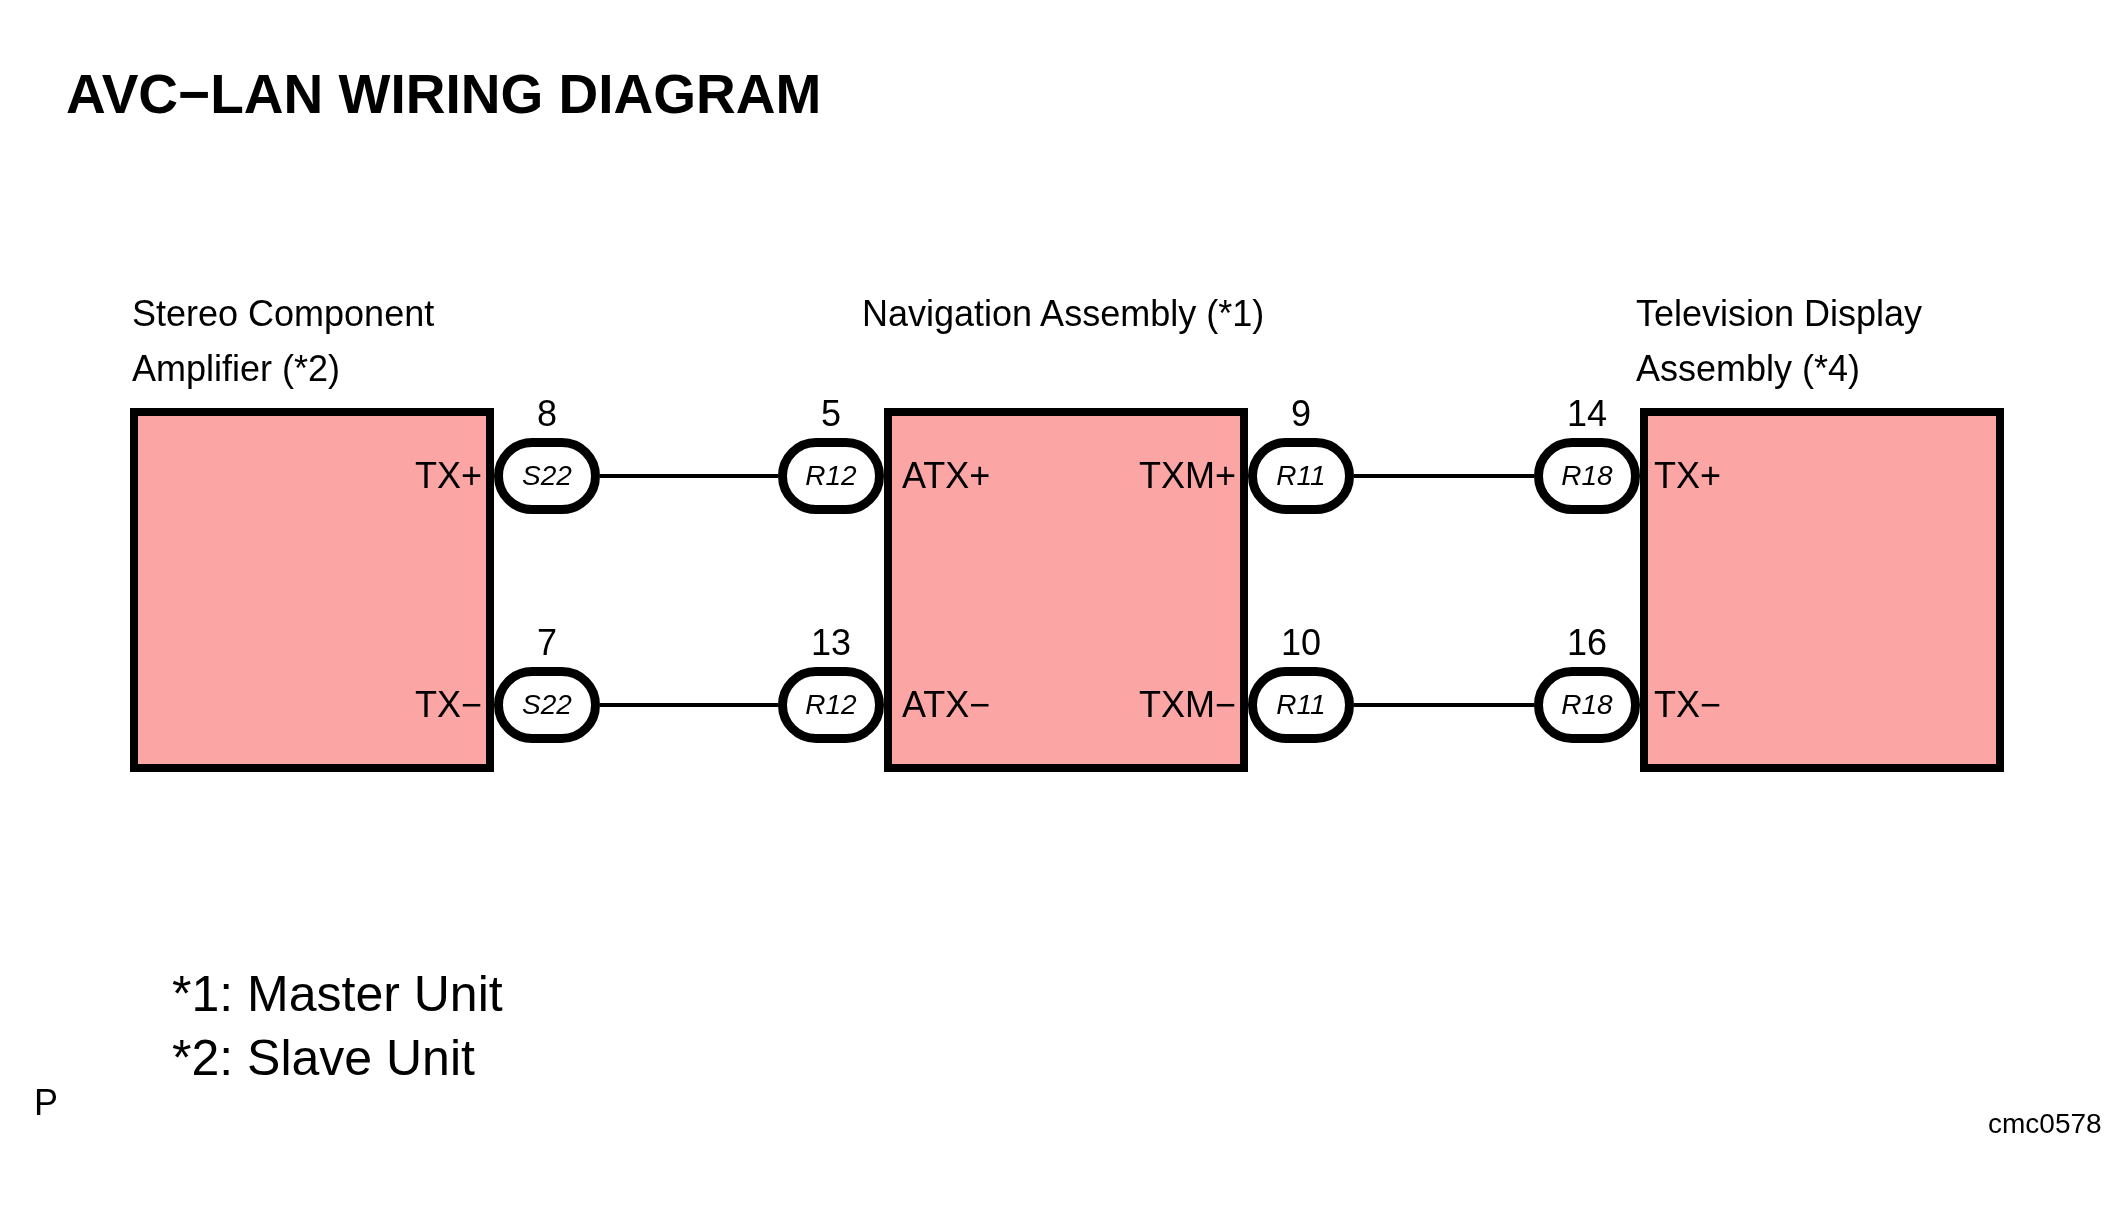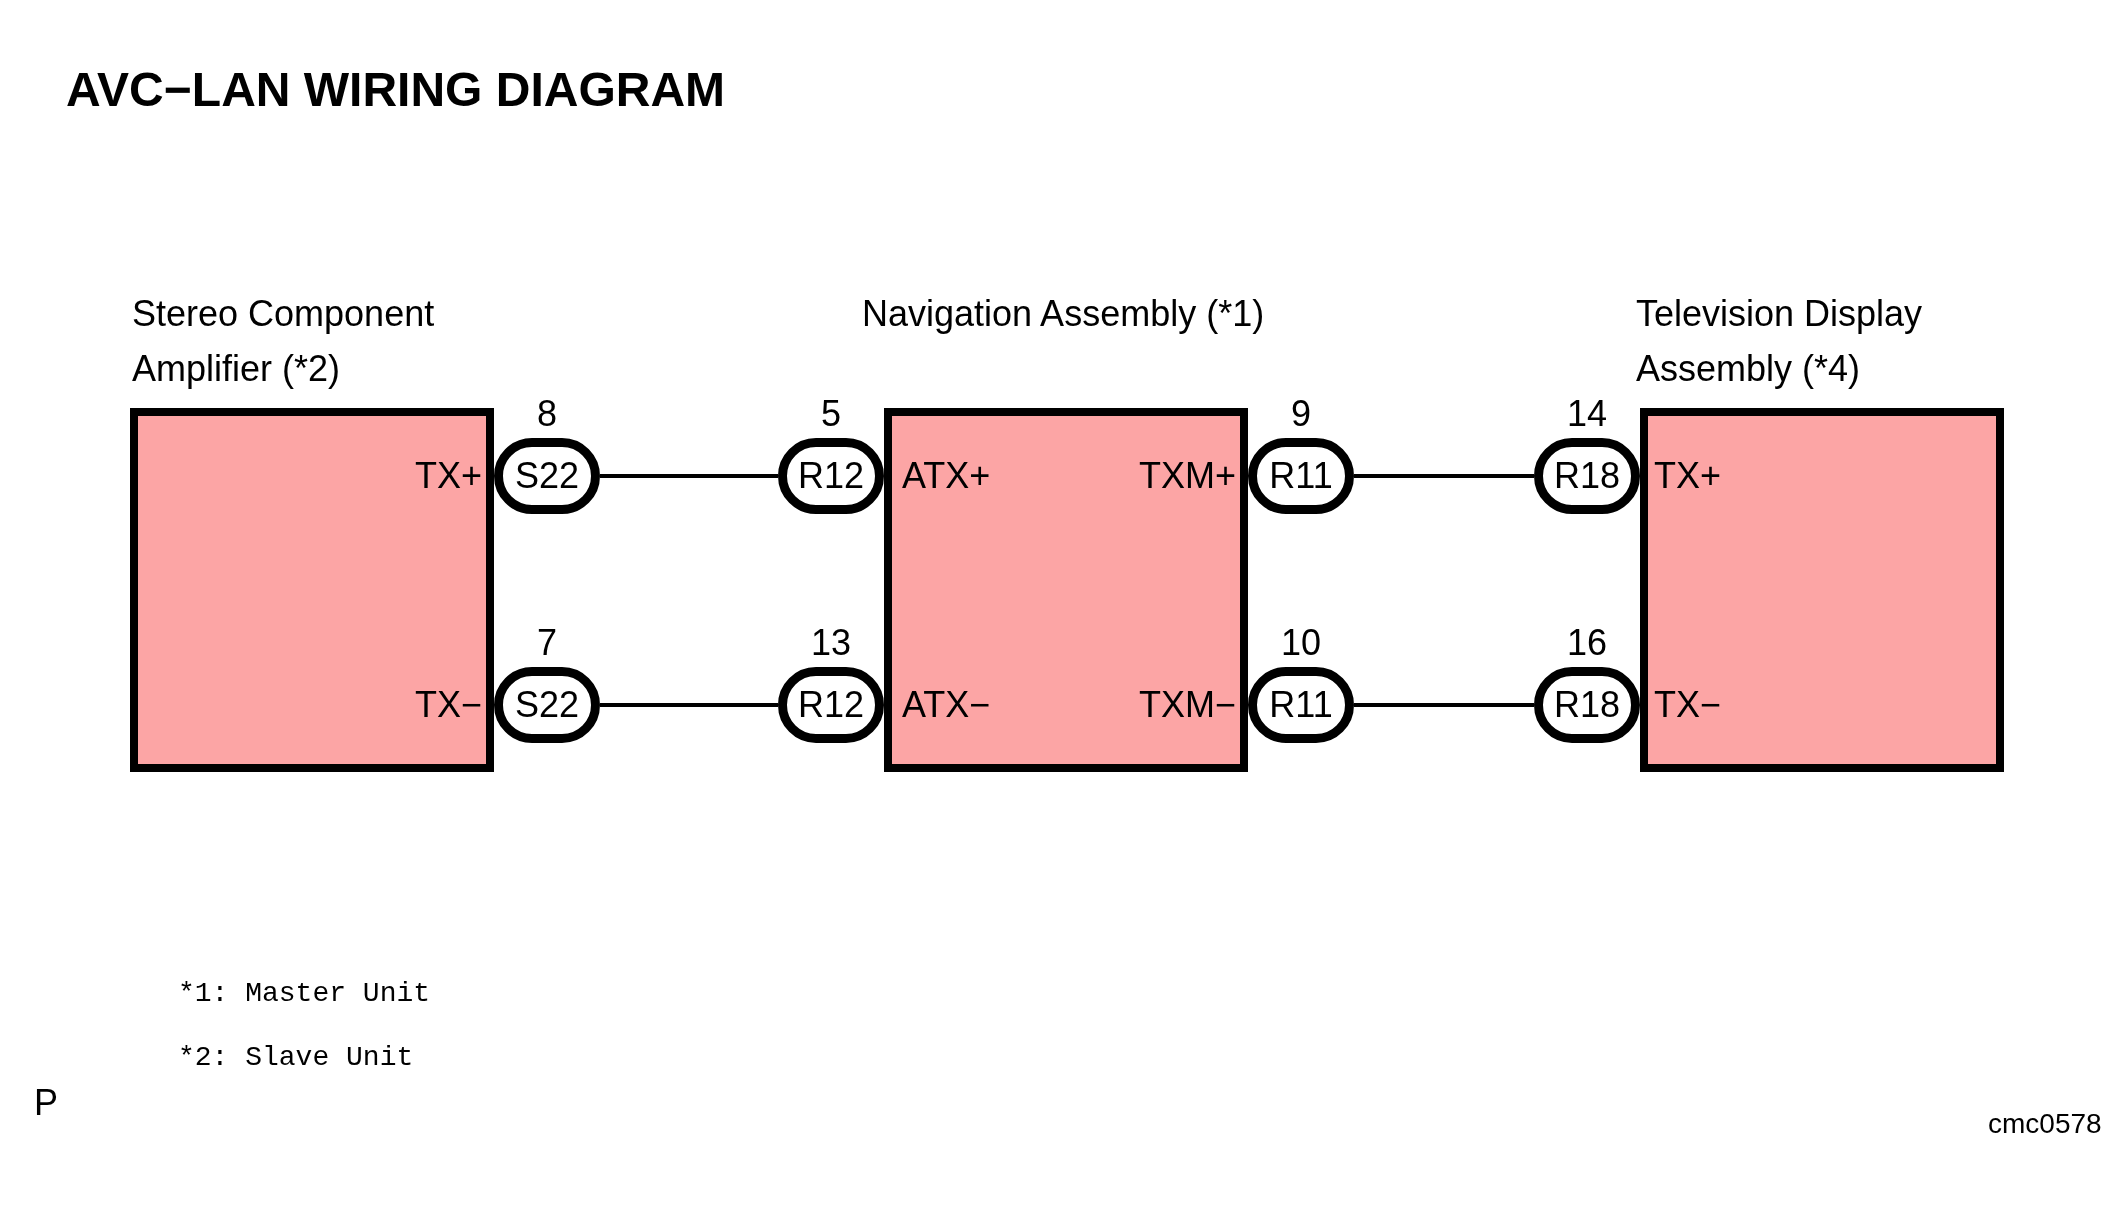--- a/index.html
+++ b/index.html
@@ -14,21 +14,21 @@
     width: 2124px;
     height: 1209px;
     background: #ffffff;
     overflow: hidden;
   }
   .title {
     position: absolute;
     left: 66px;
     top: 62px;
     margin: 0;
-    font-size: 48px;
+    font-size: 55px;
     font-weight: bold;
     letter-spacing: 0px;
     white-space: nowrap;
   }
   .box-label {
     position: absolute;
     top: 286px;
     font-size: 36px;
     line-height: 55px;
     white-space: nowrap;
@@ -53,22 +53,23 @@
     position: absolute;
     width: 106px;
     height: 76px;
     border: 9px solid #000000;
     border-radius: 40px;
     box-sizing: border-box;
     background: #ffffff;
     display: flex;
     align-items: center;
     justify-content: center;
-    font-size: 36px;
+    font-size: 28px;
     z-index: 2;
+    font-style: italic;
   }
   .pin-number {
     position: absolute;
     width: 106px;
     text-align: center;
     font-size: 36px;
     line-height: 40px;
     height: 40px;
     z-index: 2;
   }
@@ -79,26 +80,25 @@
     z-index: 1;
   }
   .row-top    { top: 438px; }
   .row-bottom { top: 667px; }
   .num-top    { top: 394px; }
   .num-bottom { top: 623px; }
   .wire-top   { top: 474px; }
   .wire-bottom{ top: 703px; }
   .notes {
     position: absolute;
-    left: 178px;
+    left: 172px;
     top: 962px;
-    font-size: 28px;
+    font-size: 50px;
     line-height: 64px;
     white-space: nowrap;
-    font-family: Liberation Mono, monospace;
   }
   .page-marker {
     position: absolute;
     left: 34px;
     top: 1082px;
     font-size: 36px;
   }
   .figure-code {
     position: absolute;
     left: 1988px;

